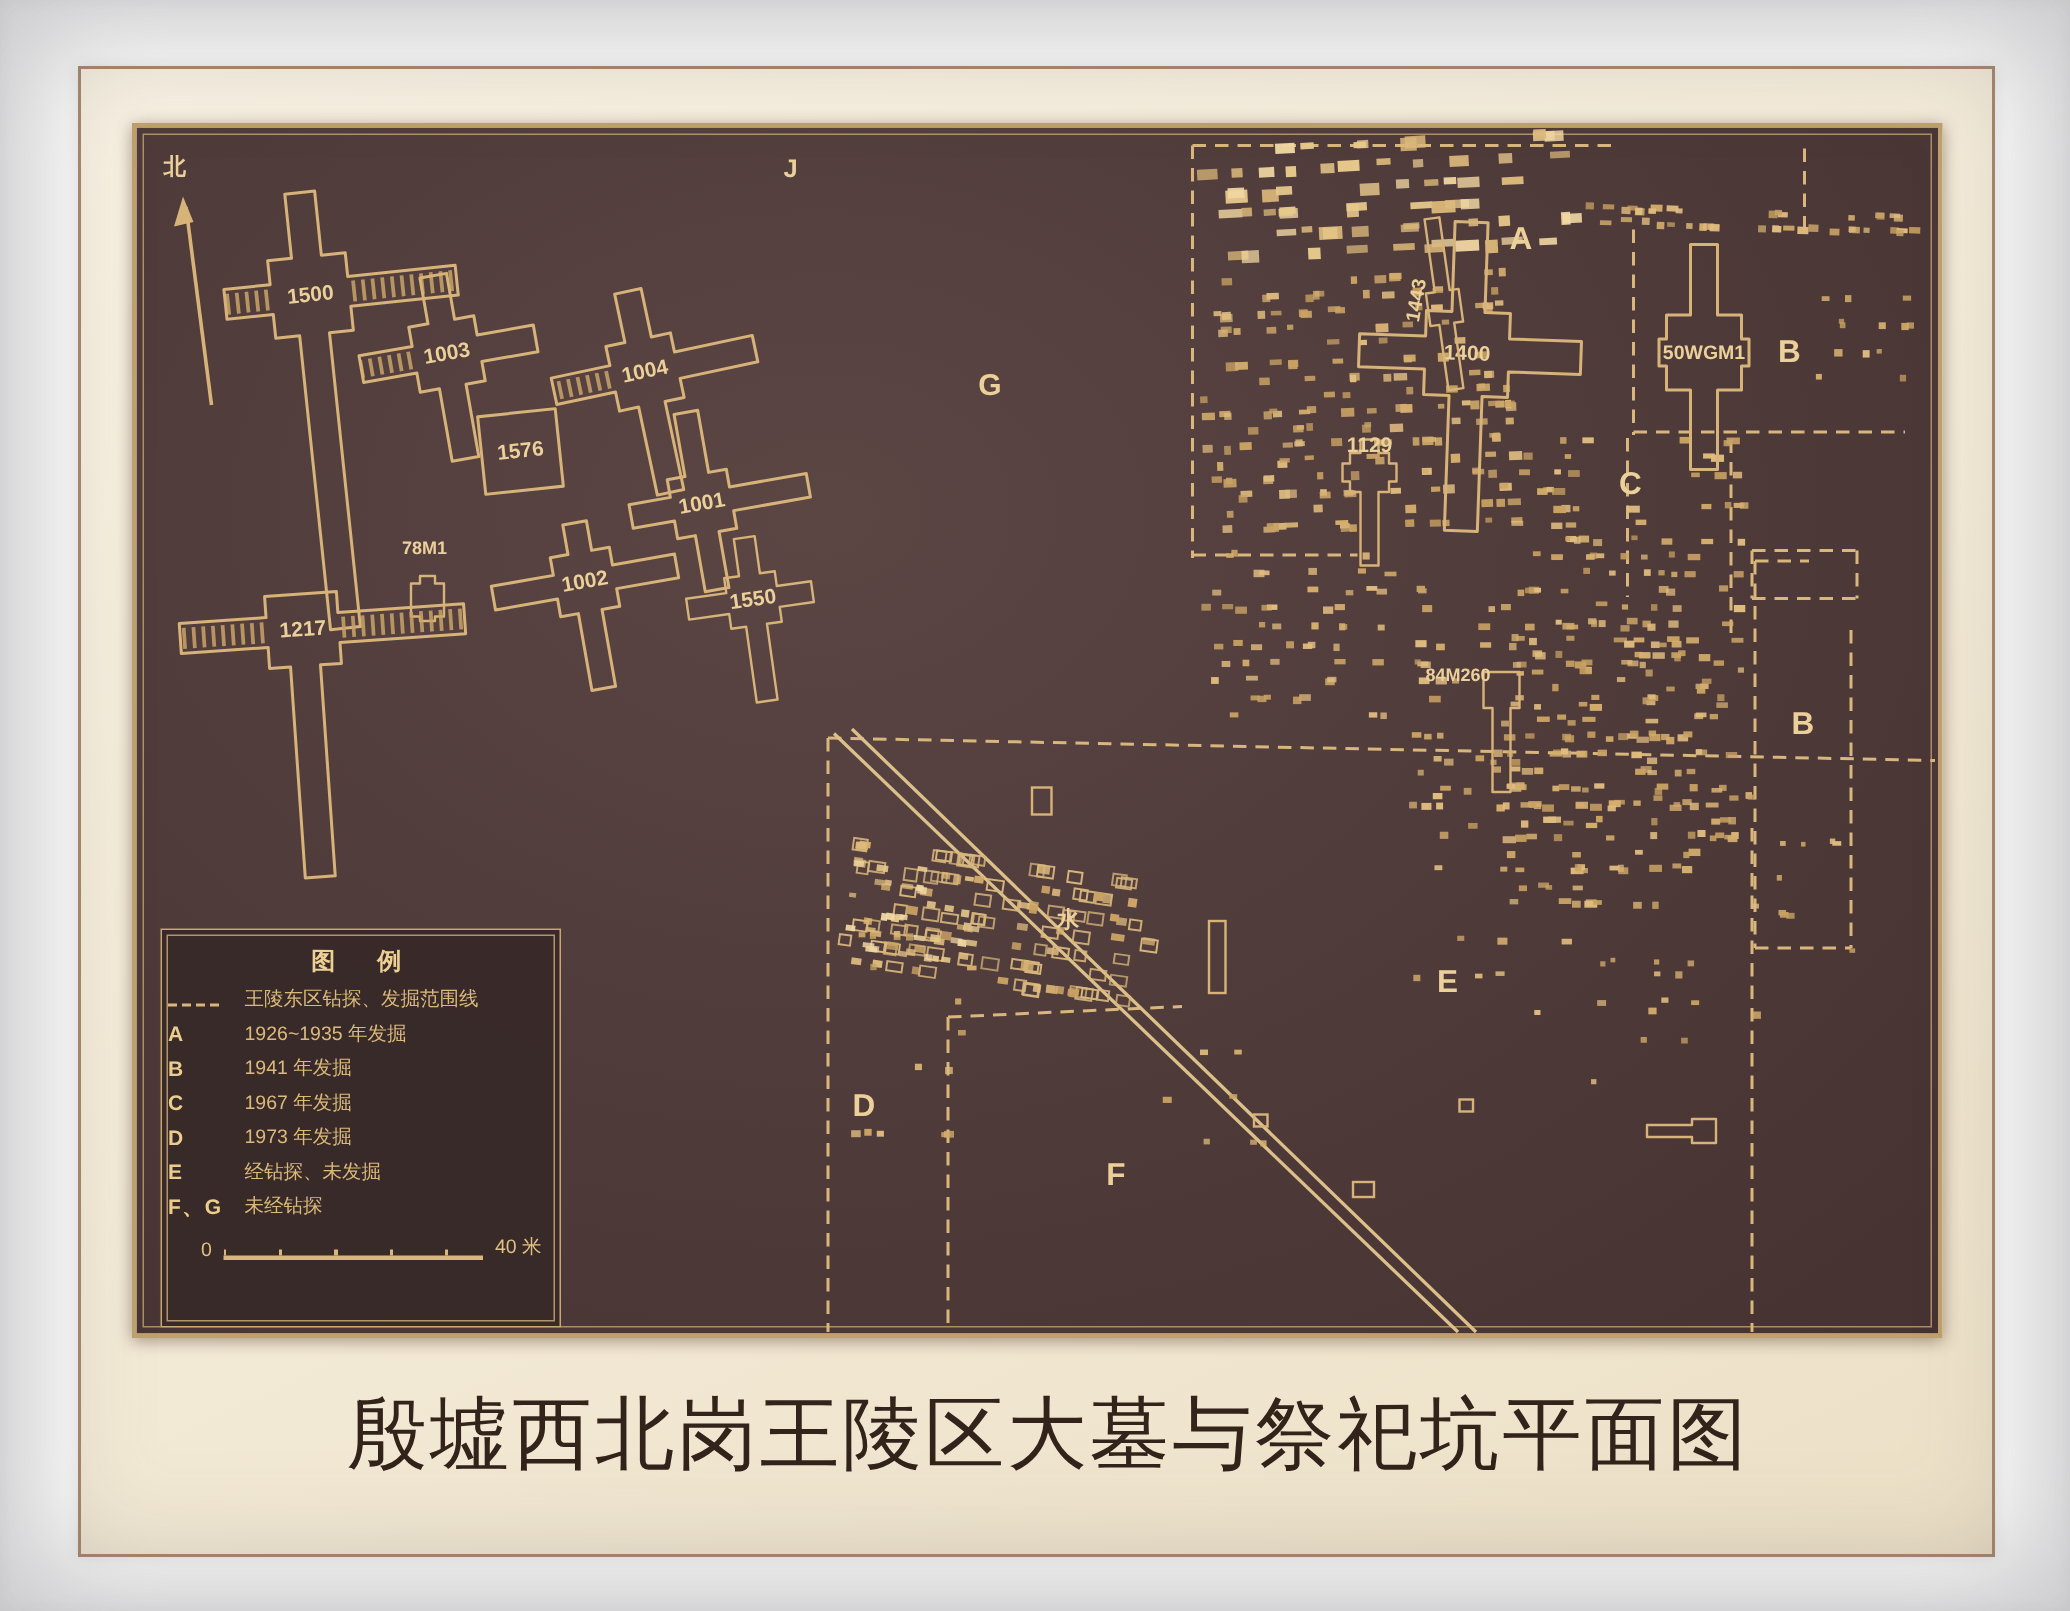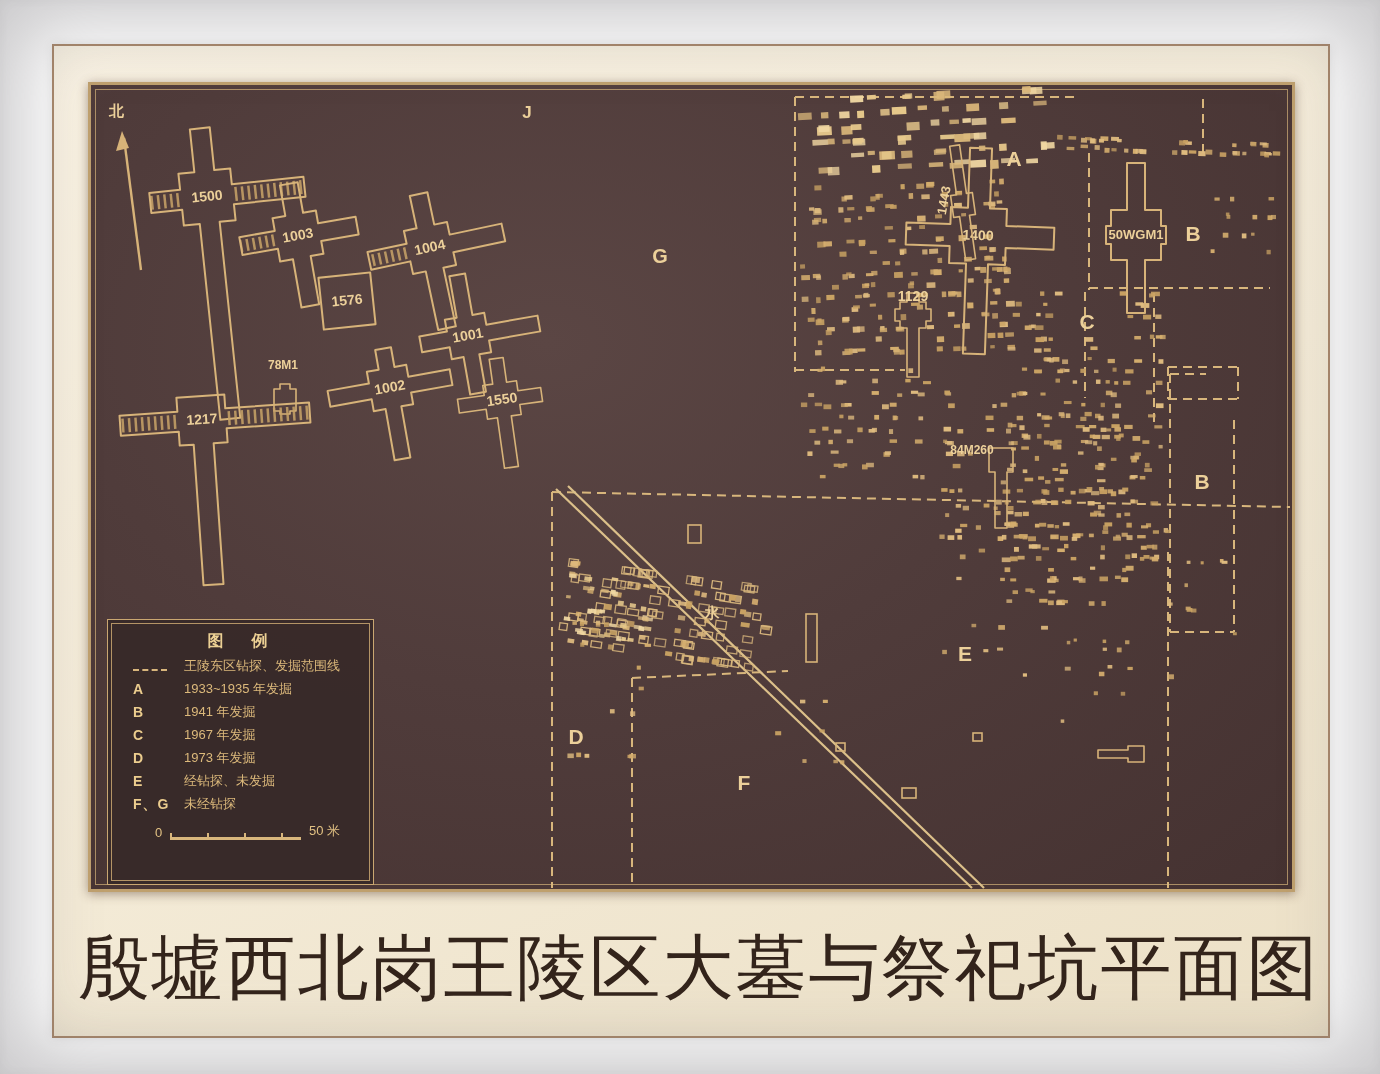--- a/index.html
+++ b/index.html
@@ -10,35 +10,35 @@
   .mat { position:absolute; left:52px; top:44px; width:1278px; height:994px;
     border:2px solid #a8876a; background:linear-gradient(155deg,#f9f2e3 0%,#f3ead6 55%,#ece0c6 100%);
     box-shadow:0 0 10px rgba(0,0,0,.10); }
   .plaque { position:absolute; left:88px; top:82px; width:1207px; height:810px;
     background:radial-gradient(ellipse at 38% 32%, #5b4644 0%, #503c3b 45%, #453231 100%);
     border:3px solid #bfa06e; box-shadow:0 2px 10px rgba(70,45,30,.45); z-index:1; }
   .plaque-inner-line { position:absolute; inset:4px; border:1px solid rgba(214,180,122,.7); pointer-events:none; }
   svg.map { position:absolute; left:0; top:0; width:1380px; height:1074px; z-index:2; pointer-events:none; }
 
   .legend { position:absolute; left:107px; top:619px; width:267px; height:266px; z-index:3;
-    background:rgba(55,41,40,.94); border:1px solid #caa771; padding:9px 25px 8px; color:#dfbd7f; }
+    background:rgba(55,41,40,.94); border:1px solid #caa771; padding:9px 4px 8px; color:#dfbd7f; }
   .legend::before { content:""; position:absolute; inset:3px; border:1px solid rgba(202,167,113,.85); pointer-events:none; }
   .lg-title { text-align:center; font-size:16px; font-weight:bold; color:#ecd094; letter-spacing:6px; margin:2px 0 4px; }
   .lg-rows { }
   .lg-row { display:flex; align-items:flex-start; gap:9px; margin:5.5px 0; font-size:13px; line-height:1.25; }
   .lg-sym { flex:0 0 42px; font-weight:bold; font-size:14px; color:#eccd8e; letter-spacing:1px; }
   .lg-dash { display:inline-block; width:34px; height:0; border-top:2px dashed #d8b67c; }
   .lg-text { color:#dcb97b; }
   .scalebar { display:flex; align-items:flex-end; gap:8px; margin-top:9px; padding:0 8px 0 22px; }
   .sb-label { font-size:13px; color:#e2c183; }
   .sb-line { flex:1; height:7px; border-bottom:3px solid #d8b67c; position:relative;
     background:repeating-linear-gradient(90deg,#d8b67c 0 2px,transparent 2px 37px); }
 
   .caption { position:absolute; left:76px; right:58px; top:921px; z-index:3; text-align:center;
-    font-family:"Liberation Serif","DejaVu Serif",serif; font-size:71px; font-weight:500;
+    font-family:"Liberation Serif","DejaVu Serif",serif; font-size:53px; font-weight:500;
     color:#33241b; letter-spacing:2px; white-space:nowrap; }
 </style>
 </head>
 <body>
 
 <div class="photo">
   <div class="mat"></div>
 
   <div class="plaque">
     <div class="plaque-inner-line"></div>
@@ -1066,21 +1066,21 @@
 
   <div class="legend">
     <div class="lg-title">图　例</div>
     <div class="lg-rows">
         <div class="lg-row">
           <span class="lg-sym"><span class="lg-dash"></span></span>
           <span class="lg-text">王陵东区钻探、发掘范围线</span>
         </div>
         <div class="lg-row">
           <span class="lg-sym">A</span>
-          <span class="lg-text">1933~1935 年发掘</span>
+          <span class="lg-text">1926~1935 年发掘</span>
         </div>
         <div class="lg-row">
           <span class="lg-sym">B</span>
           <span class="lg-text">1941 年发掘</span>
         </div>
         <div class="lg-row">
           <span class="lg-sym">C</span>
           <span class="lg-text">1967 年发掘</span>
         </div>
         <div class="lg-row">
@@ -1092,20 +1092,20 @@
           <span class="lg-text">经钻探、未发掘</span>
         </div>
         <div class="lg-row">
           <span class="lg-sym">F、G</span>
           <span class="lg-text">未经钻探</span>
         </div>
       </div>
     <div class="scalebar">
       <span class="sb-label">0</span>
       <div class="sb-line"></div>
-      <span class="sb-label">50 米</span>
+      <span class="sb-label">40 米</span>
     </div>
   </div>
 
   <div class="caption">殷墟西北岗王陵区大墓与祭祀坑平面图</div>
 
   <div class="vignette"></div>
 </div>
 
 </body></html>

